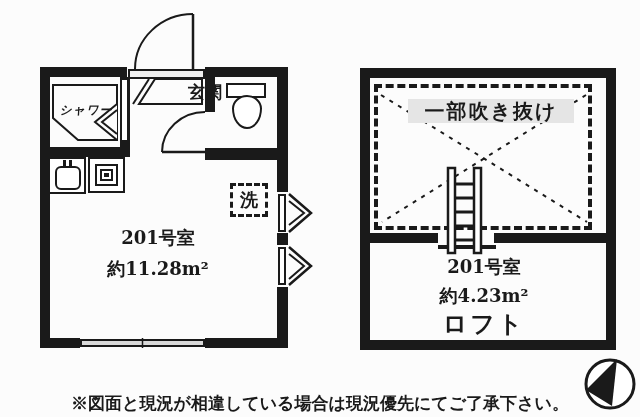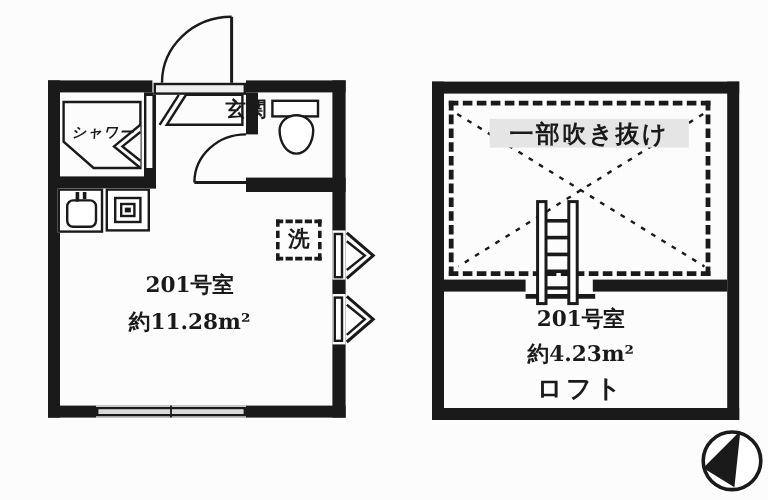--- a/index.html
+++ b/index.html
@@ -116,16 +116,17 @@
 
   <div class="lbl ctr" style="left:230px;top:188px;width:38px;height:24px;line-height:24px;font-size:18px;">洗</div>
 
   <div class="lbl ctr" style="left:58px;top:228px;width:200px;height:20px;line-height:20px;font-size:18px;">201号室</div>
   <div class="lbl ctr" style="left:58px;top:259px;width:200px;height:20px;line-height:20px;font-size:18px;">約11.28m²</div>
 
   <div class="lbl ctr" style="left:408px;top:99px;width:166px;height:24px;line-height:24px;font-size:20px;letter-spacing:2px;background:#e5e5e5;">一部吹き抜け</div>
 
   <div class="lbl ctr" style="left:384px;top:257px;width:200px;height:20px;line-height:20px;font-size:18px;">201号室</div>
   <div class="lbl ctr" style="left:384px;top:286px;width:200px;height:20px;line-height:20px;font-size:18px;">約4.23m²</div>
-  <div class="lbl ctr" style="left:384px;top:313px;width:200px;height:22px;line-height:22px;font-size:21px;letter-spacing:3px;">ロフト</div>
+  <div class="lbl ctr" style="left:384px;top:313px;width:200px;height:22px;line-height:22px;font-size:24px;letter-spacing:3px;">ロフト</div>
 
+  <div class="lbl ctr" style="left:0px;top:391px;width:640px;height:24px;line-height:24px;font-size:17px;">※図面と現況が相違している場合は現況優先にてご了承下さい。</div>
 
 </div>
 
 </body></html>

